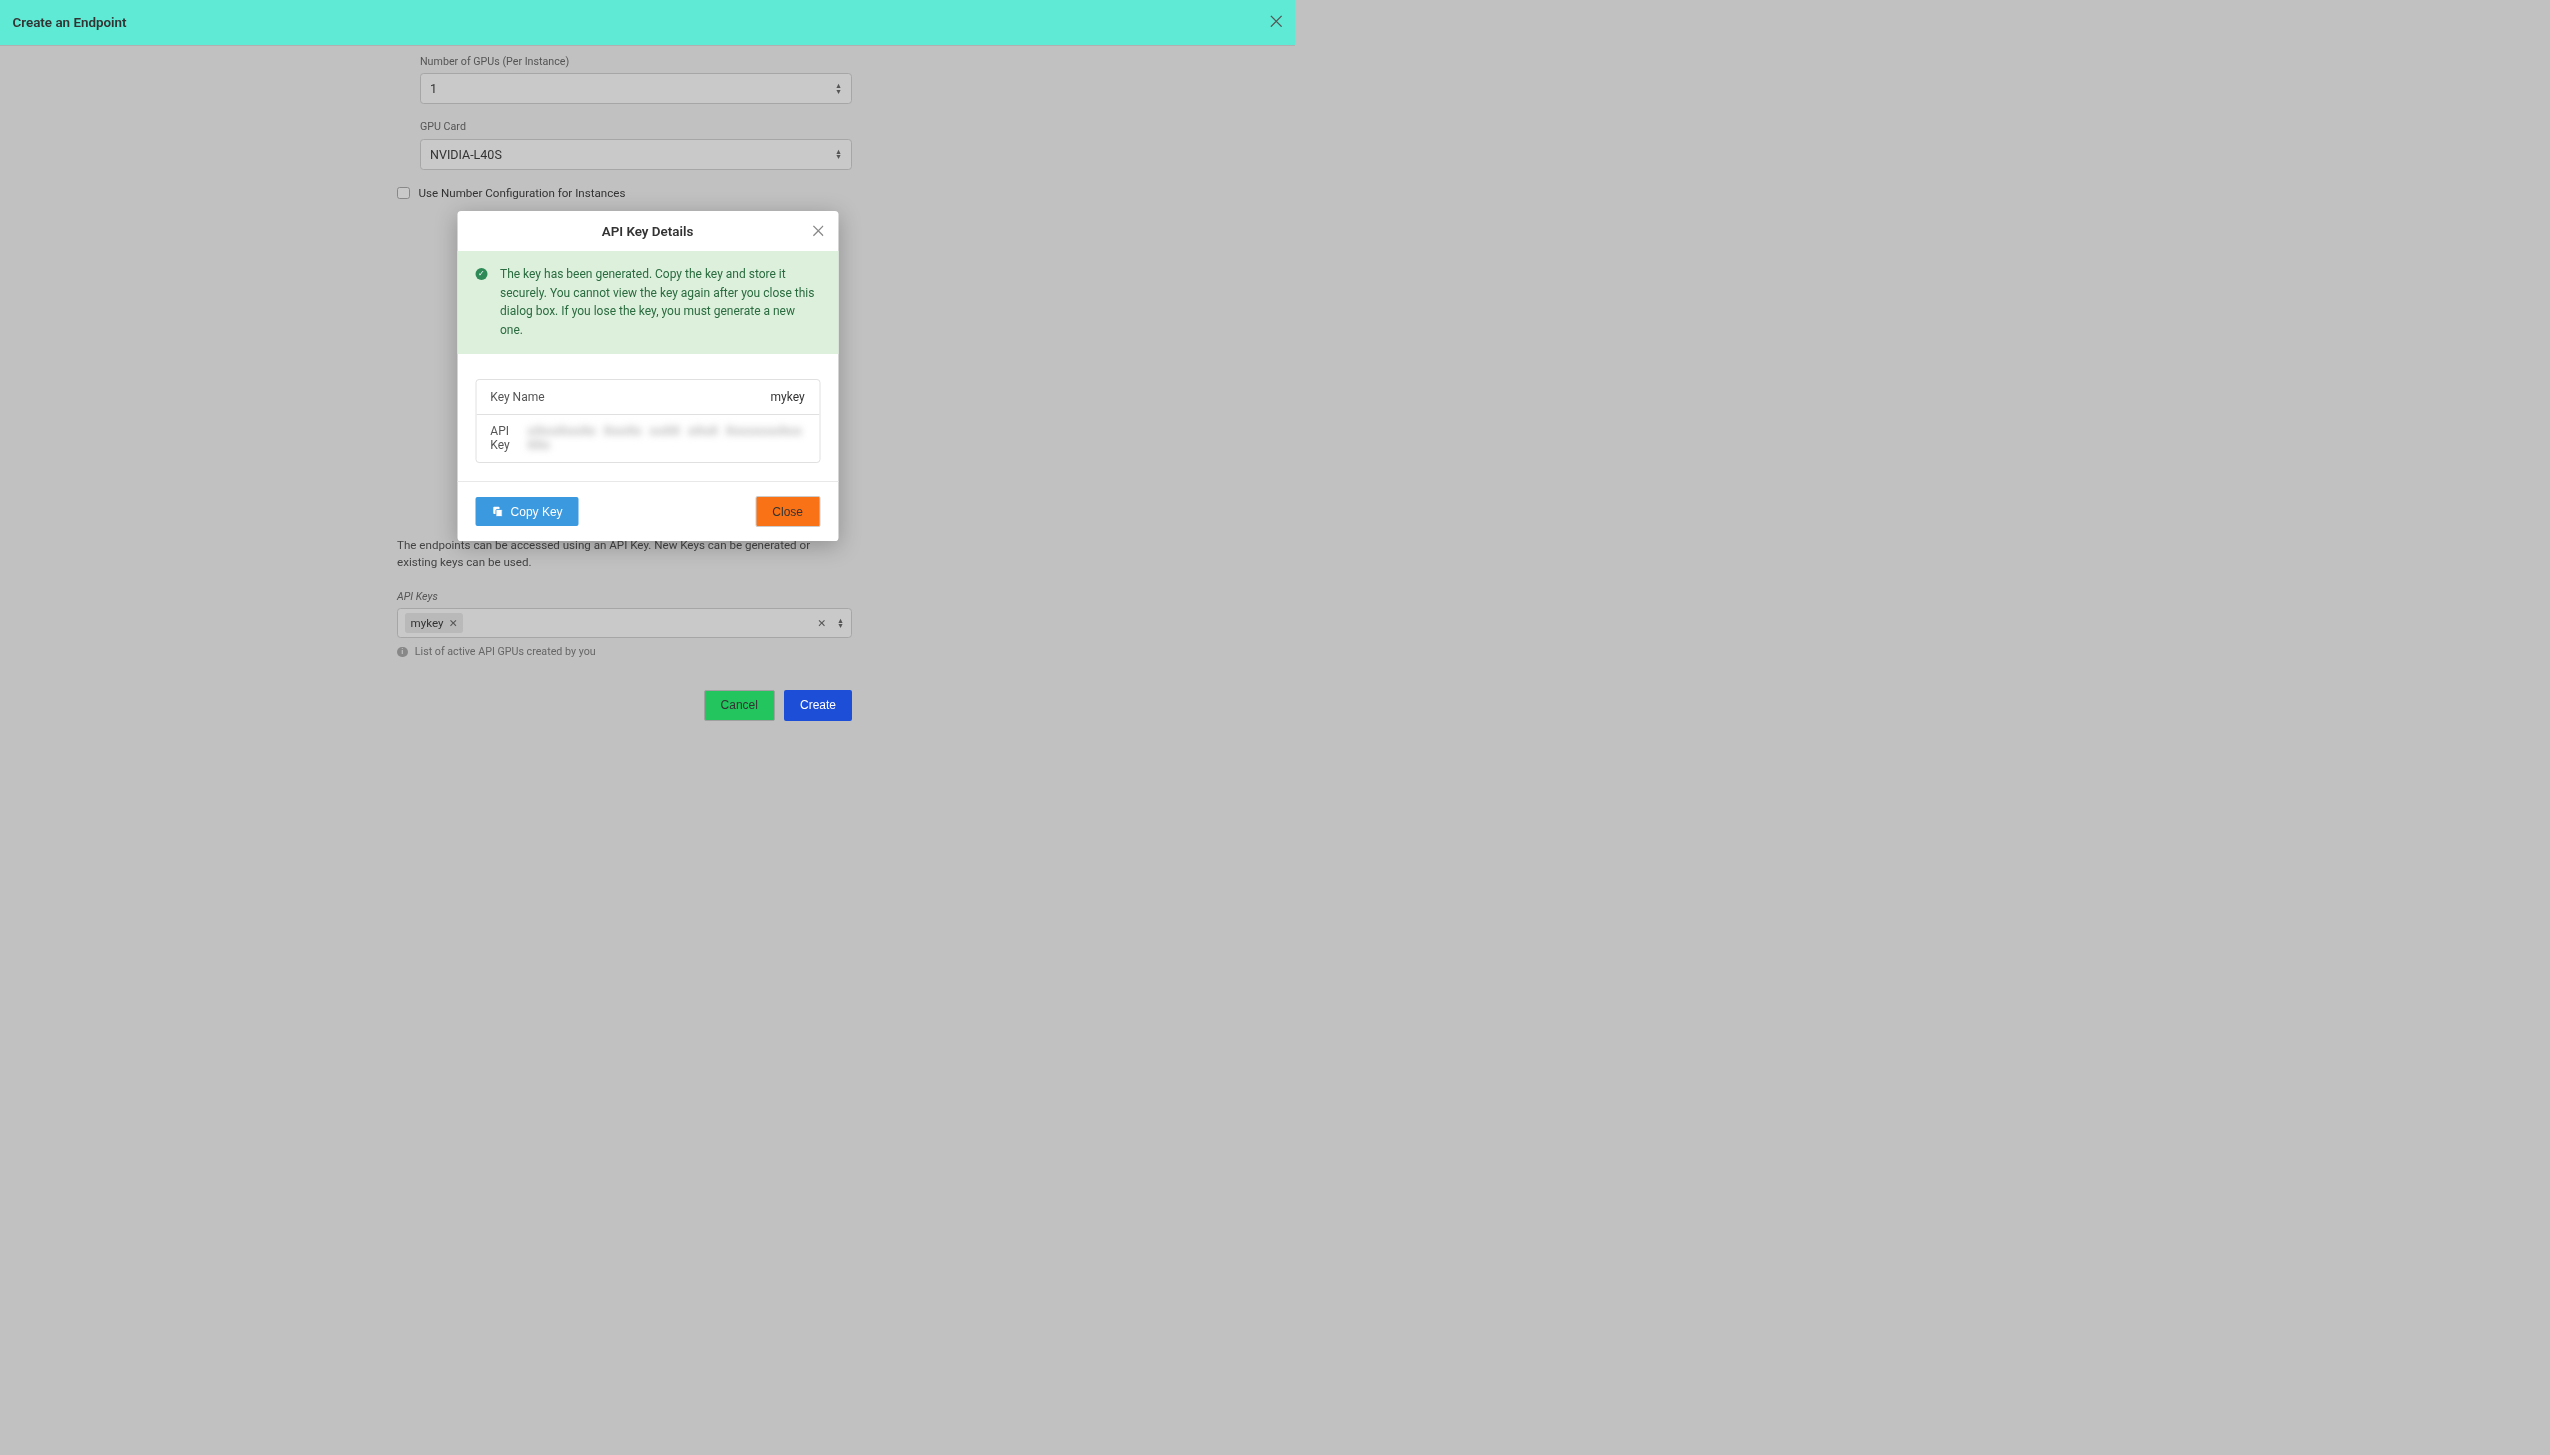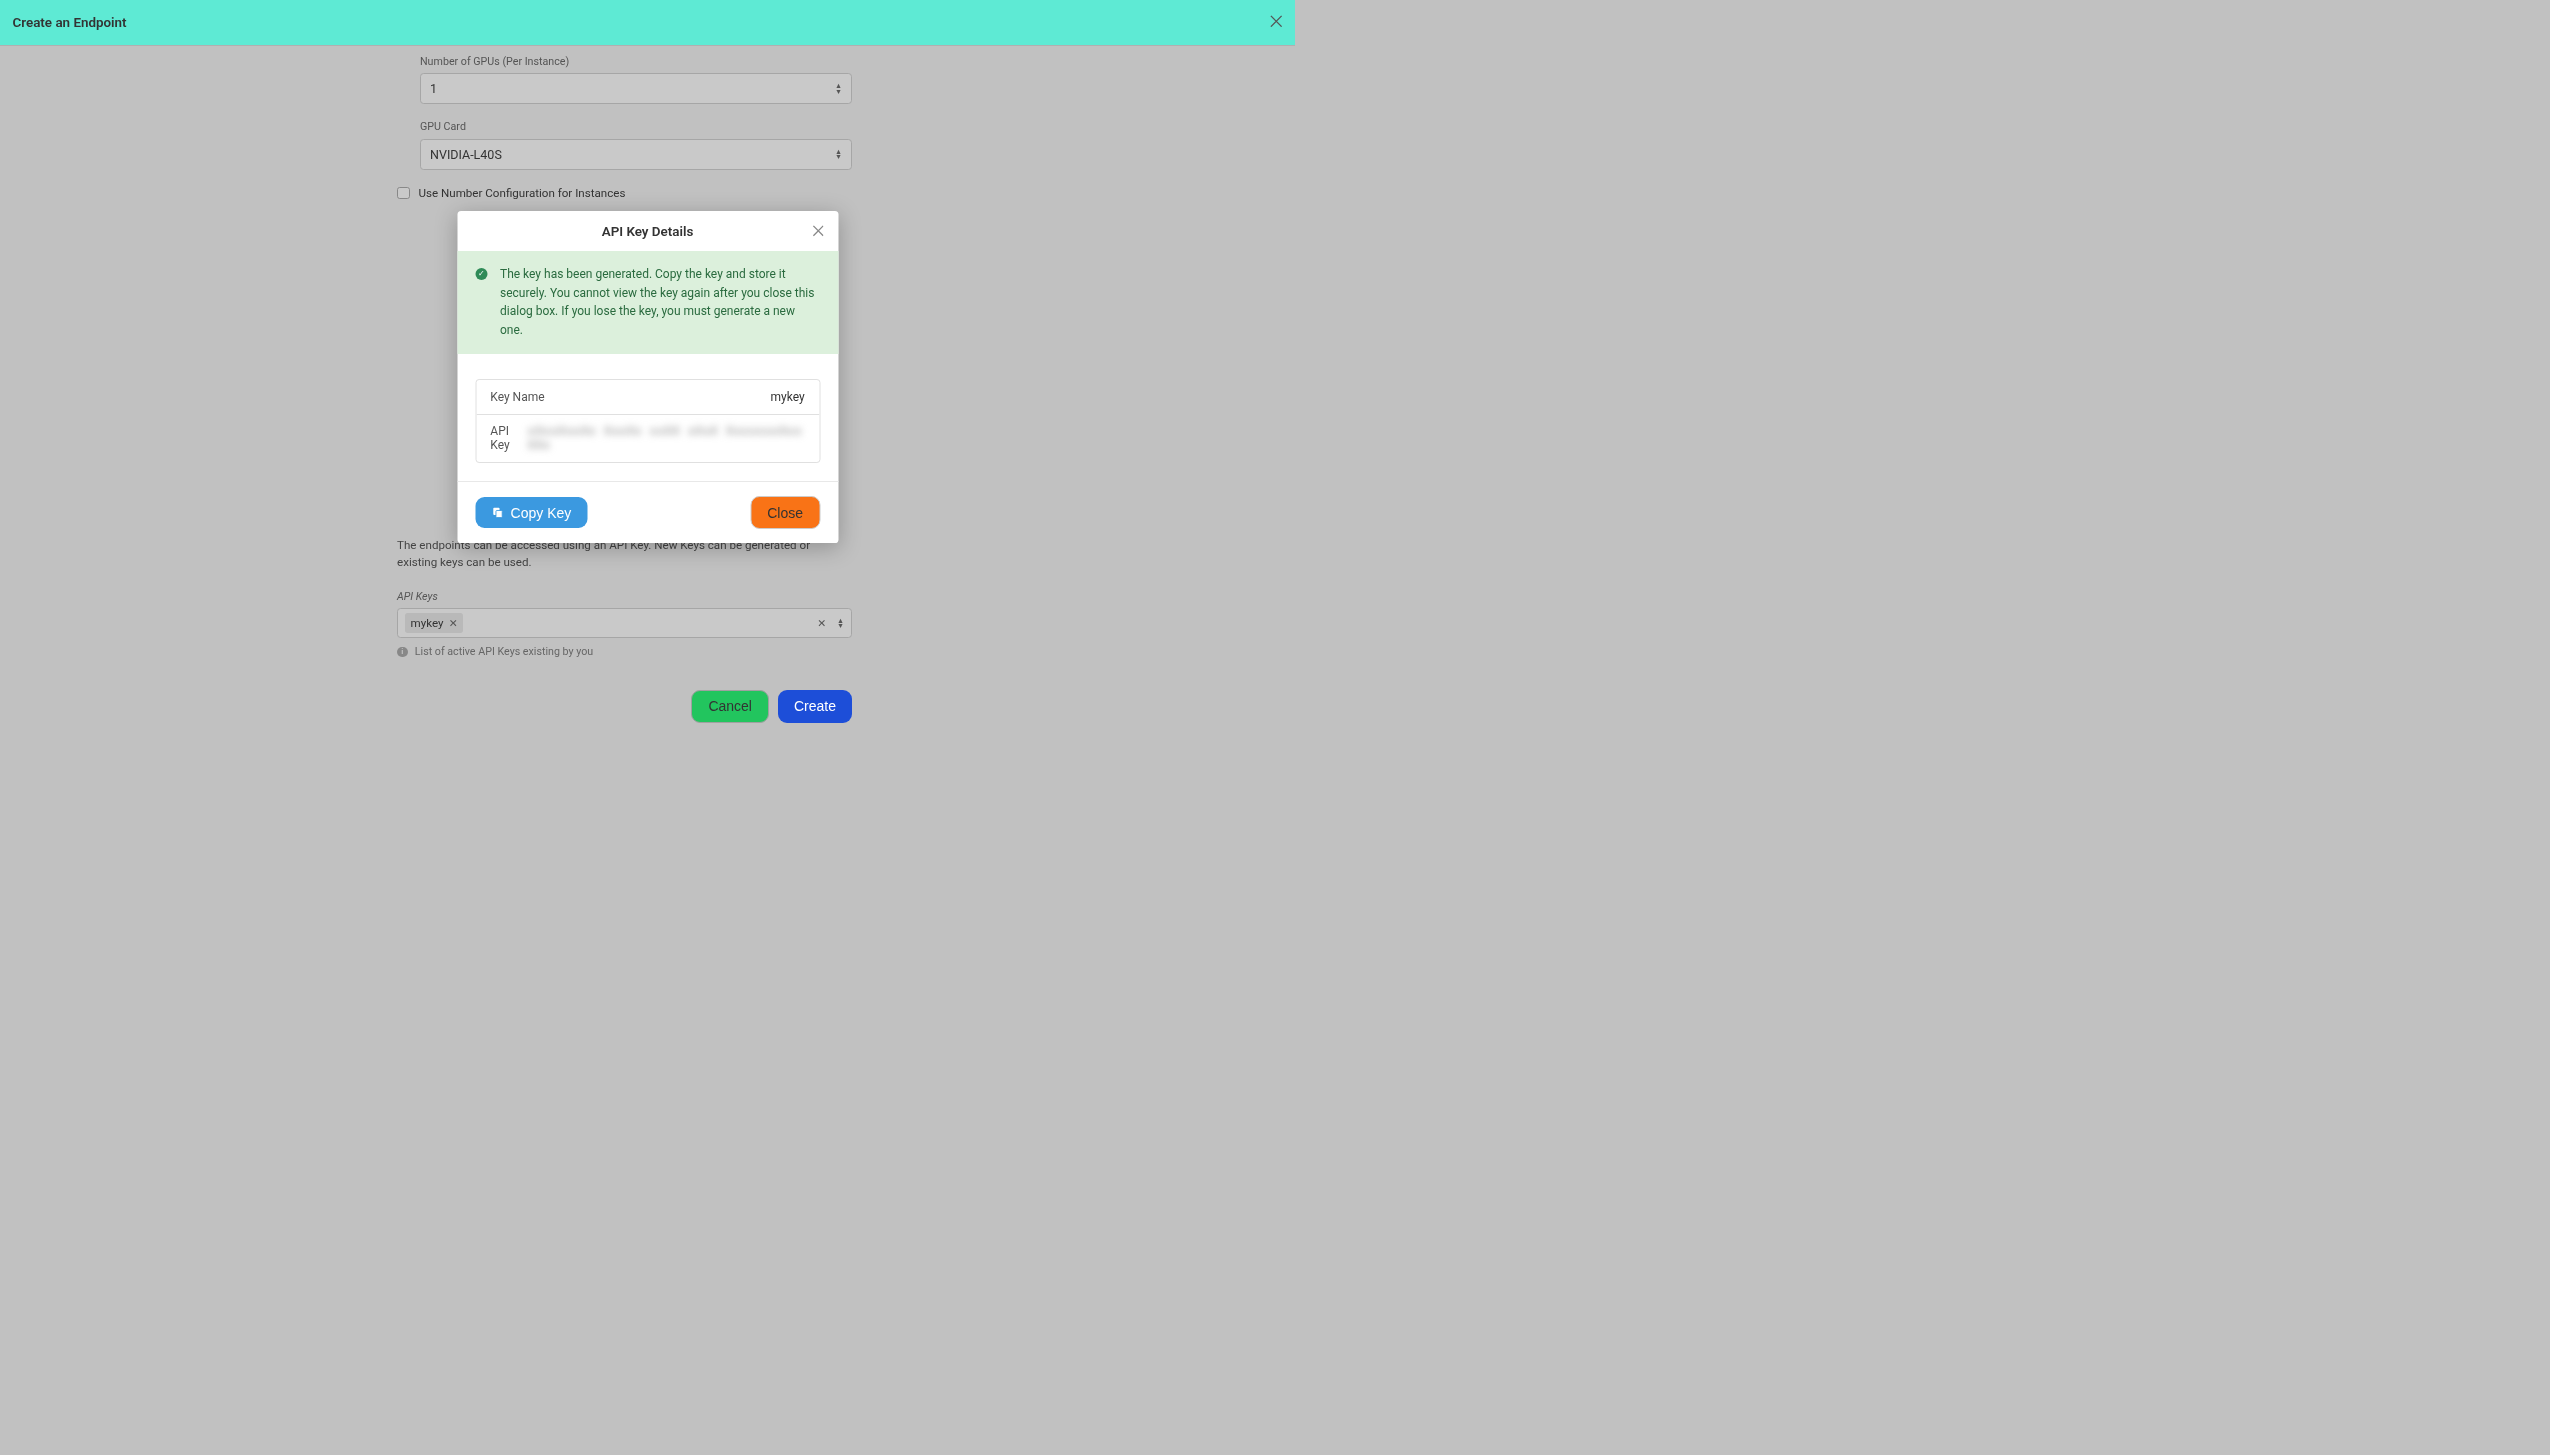--- a/index.html
+++ b/index.html
@@ -173,23 +173,23 @@
 
   .footer-buttons {
     display: flex;
     justify-content: flex-end;
     gap: 9px;
     margin-top: 32px;
     width: 455px;
     margin-left: -23px;
   }
   .btn {
-    border-radius: 9px;
+    border-radius: 2px;
     padding: 7.1px 16px;
-    font-size: 14px;
+    font-size: 12px;
     cursor: pointer;
     border: none;
   }
   .btn-outline {
     background: #22c55e;
     border: 0.9px solid #a0a0a0;
     color: #333;
   }
   .btn-primary {
     background: #1d4ed8;
@@ -366,21 +366,21 @@
       <span class="clear-x">✕</span>
       <span class="stepper">
         <span>▲</span>
           <span>▼</span>
       </span>
     </span>
   </div>
 
   <div class="helper-row">
     <span class="info-icon">i</span>
-    <span>List of active API Keys existing by you</span>
+    <span>List of active API GPUs created by you</span>
   </div>
 
   <div class="footer-buttons">
     <button class="btn btn-outline">Cancel</button>
     <button class="btn btn-primary">Create</button>
   </div>
 
 </div>
 
 <div class="modal">

